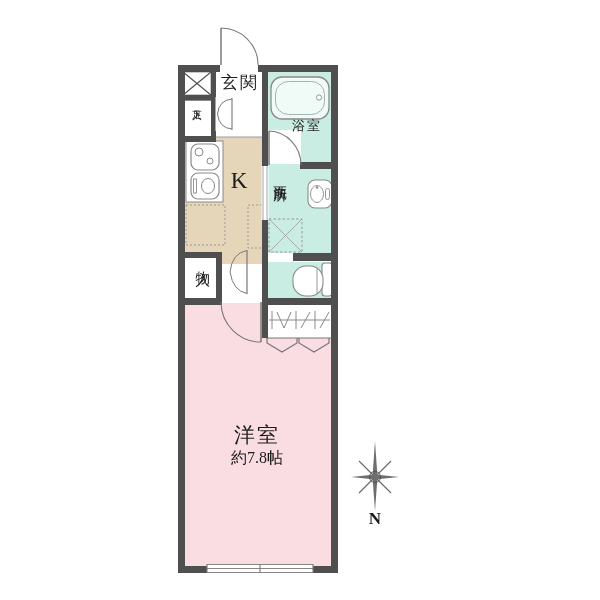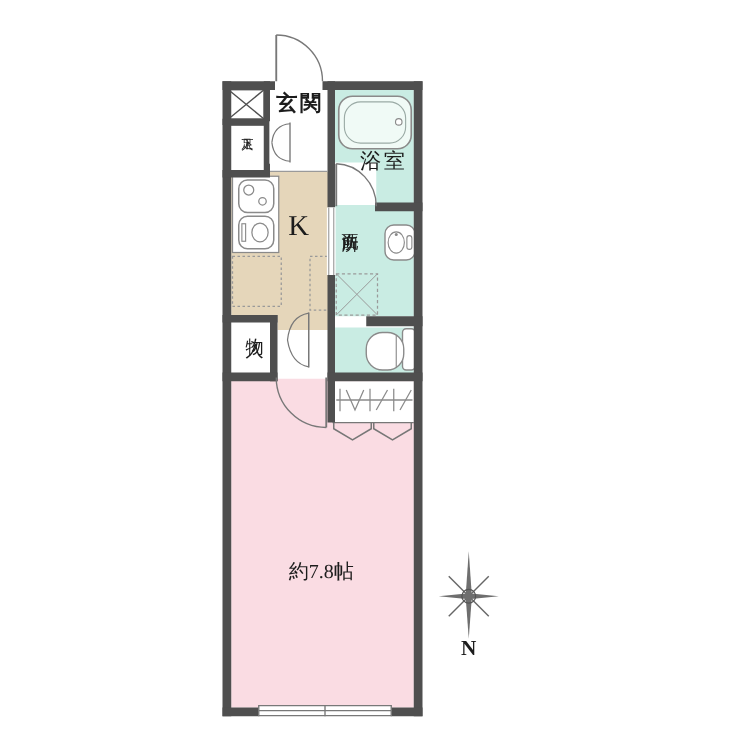--- a/index.html
+++ b/index.html
@@ -160,29 +160,30 @@
 
   <g>
     <line x1="359" y1="461" x2="391" y2="493" stroke="#666666" stroke-width="1.1"></line>
     <line x1="391" y1="461" x2="359" y2="493" stroke="#666666" stroke-width="1.1"></line>
     <polygon points="375,441 377.5,477 375,511 372.5,477" fill="#6e6e6e"></polygon>
     <polygon points="351,477 375,474.6 399,477 375,479.4" fill="#6e6e6e"></polygon>
     <circle cx="375" cy="477" r="5.5" fill="none" stroke="#555555" stroke-width="1"></circle>
   </g>
 </svg>
 
-  <div class="lbl" style="left:217px;top:73px;width:46px;font-size:17px;letter-spacing:2px;font-weight:bold;">玄関</div>
+  <div class="lbl" style="left:217px;top:73px;width:46px;font-size:17px;letter-spacing:2px;">玄関</div>
 
   <div class="lbl vert" style="left:191px;top:103px;height:34px;font-size:9.5px;letter-spacing:0;">下足入</div>
 
-  <div class="lbl" style="left:284px;top:119px;width:46px;font-size:17px;letter-spacing:2px;">浴室</div>
+  <div class="lbl" style="left:284px;top:119px;width:46px;font-size:13px;letter-spacing:2px;">浴室</div>
 
   <div class="lbl" style="left:227px;top:168px;width:24px;font-size:23px;">K</div>
 
   <div class="lbl vert" style="left:272px;top:175px;height:48px;font-size:13.5px;">洗面所</div>
 
   <div class="lbl vert" style="left:194px;top:259px;height:40px;font-size:14.5px;">物入</div>
 
+  <div class="lbl" style="left:207px;top:423px;width:100px;font-size:21px;letter-spacing:2px;">洋室</div>
 
   <div class="lbl" style="left:207px;top:449px;width:100px;font-size:16px;">約7.8帖</div>
 
   <div class="lbl" style="left:363px;top:509px;width:24px;font-size:17px;font-weight:bold;">N</div>
 </div>
 
 </body></html>

